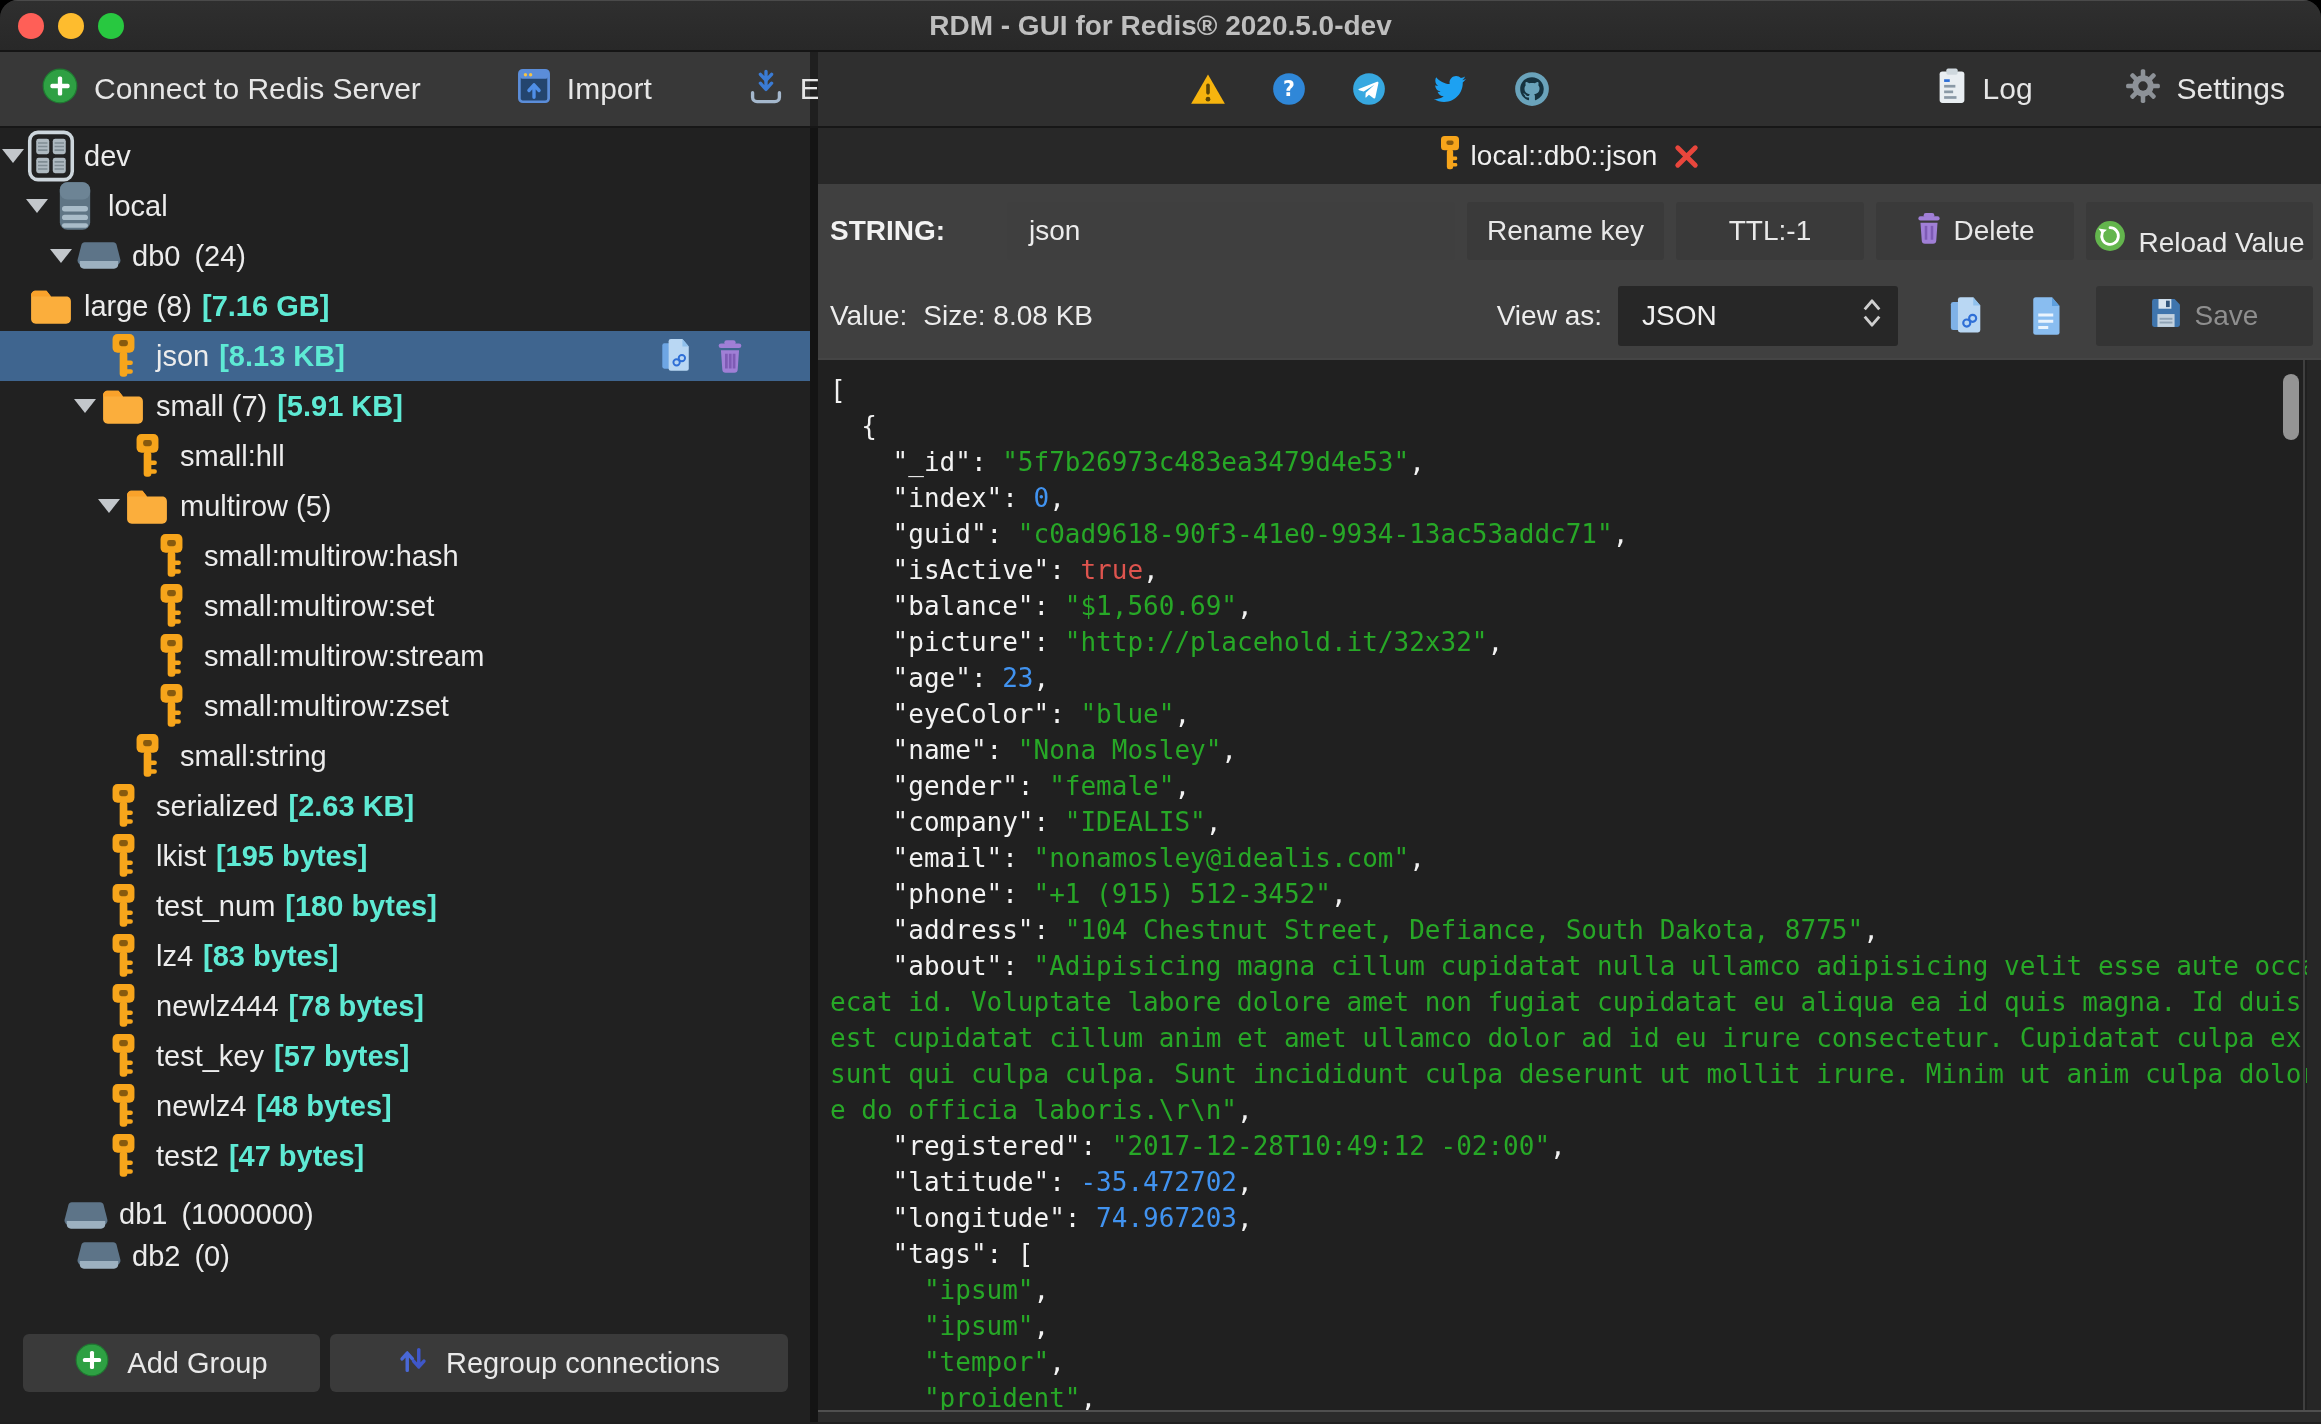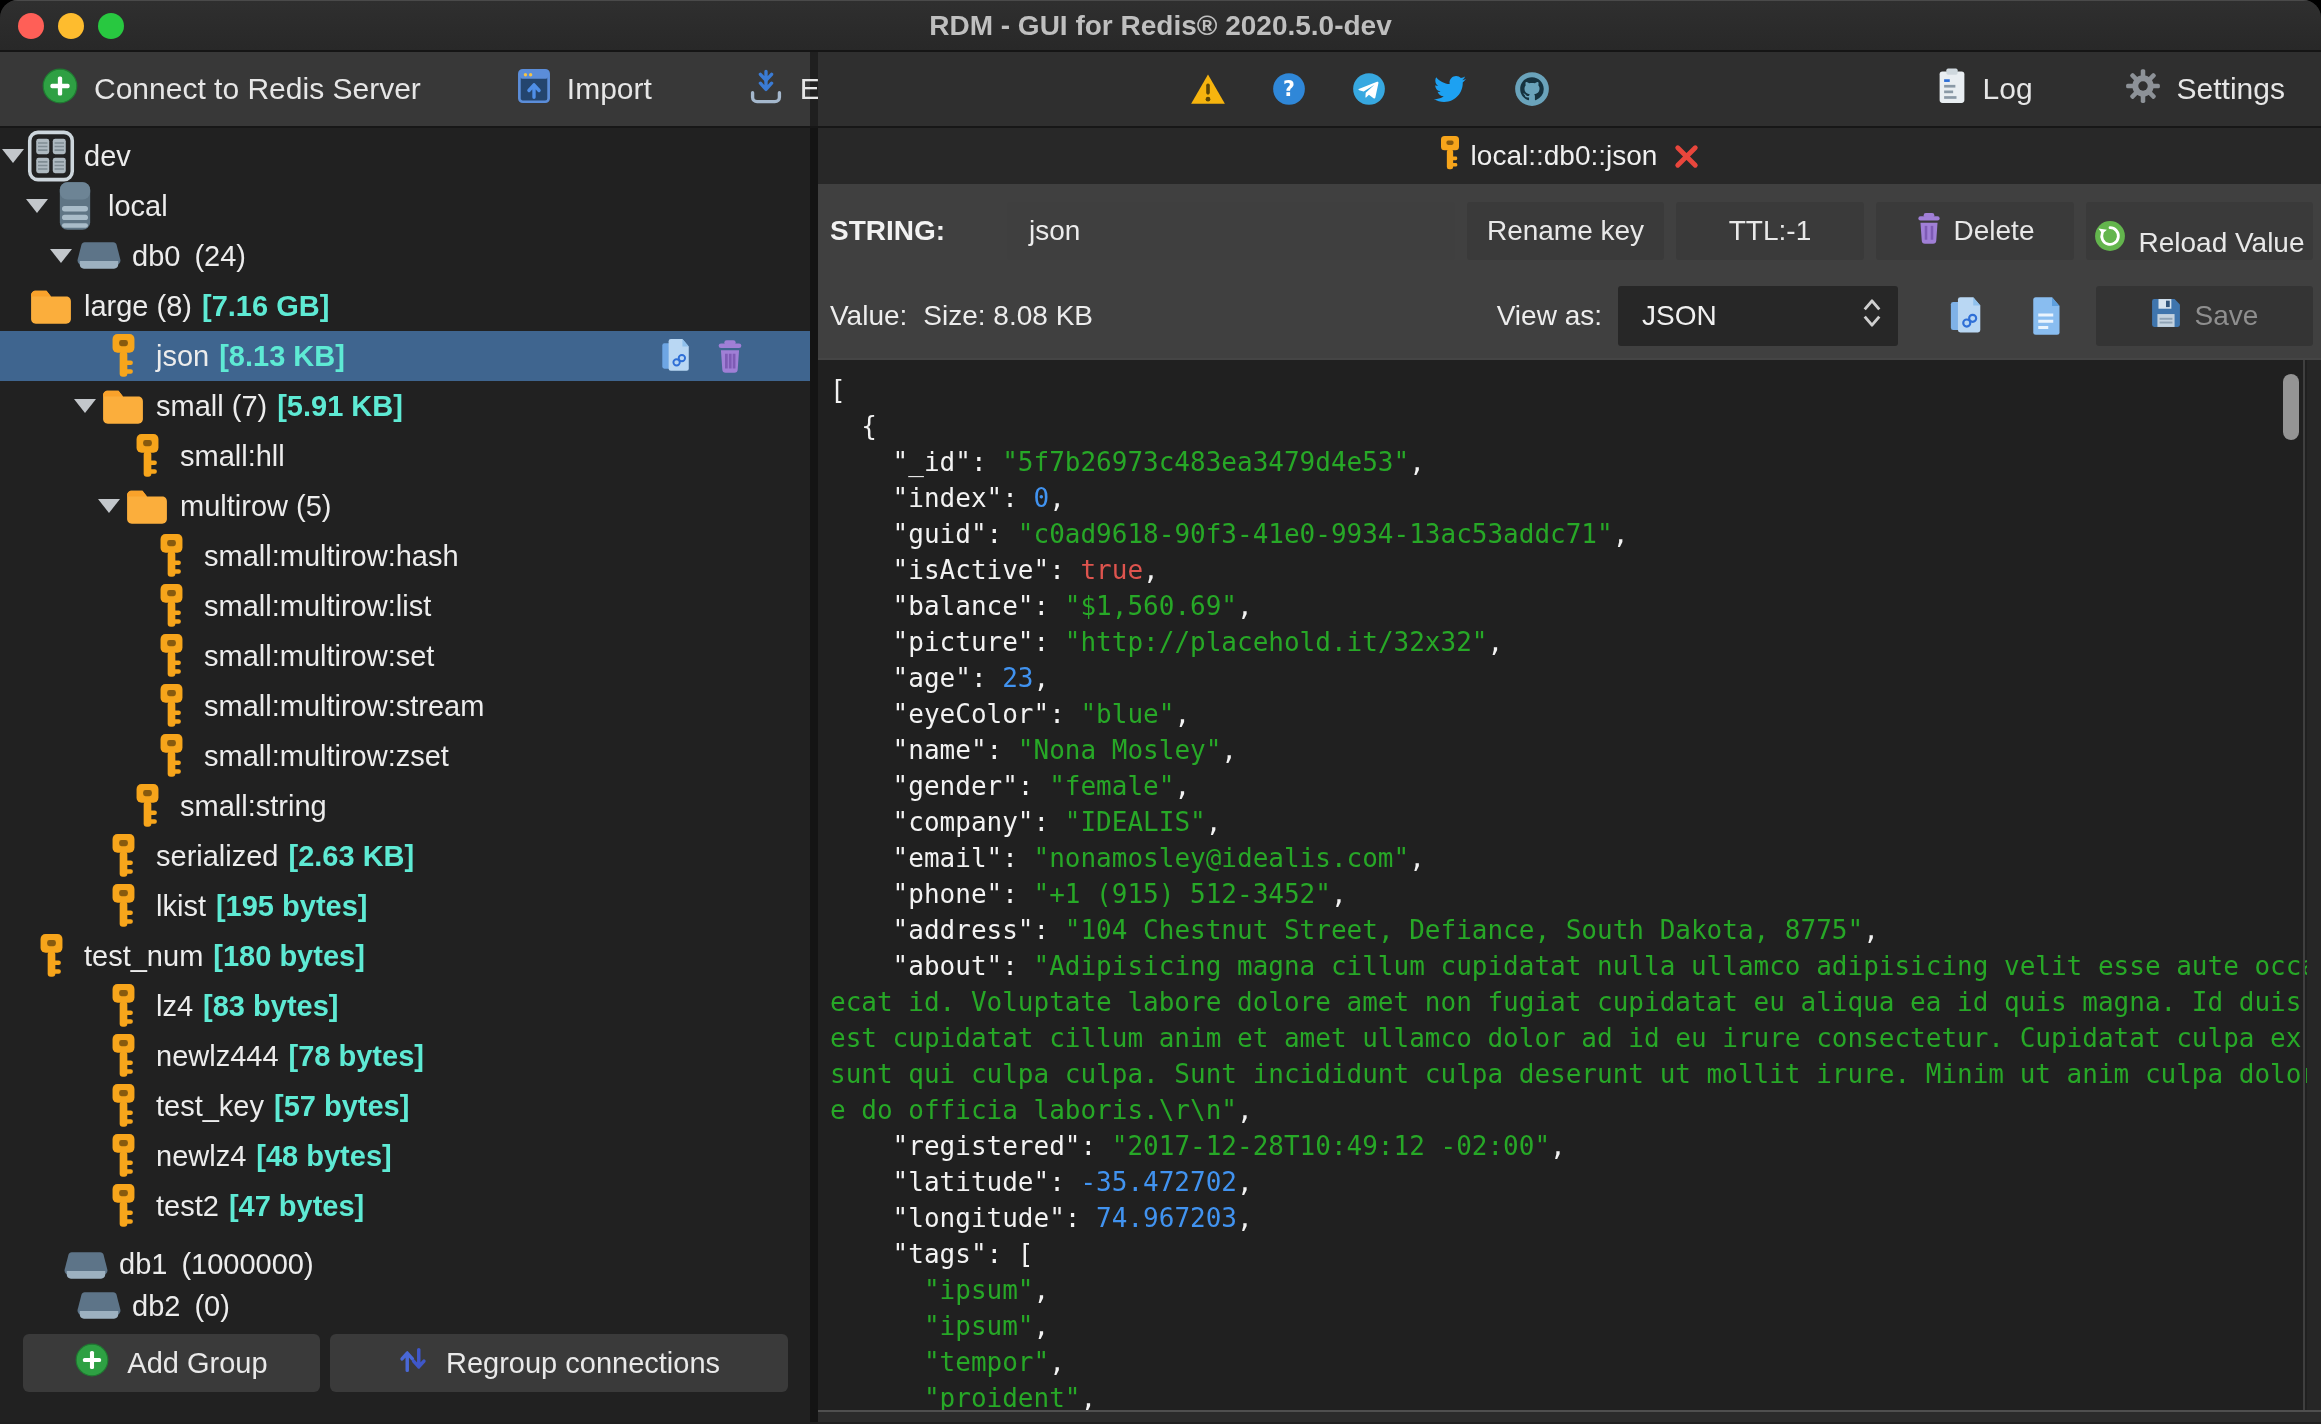--- a/index.html
+++ b/index.html
@@ -385,33 +385,20 @@
             <span class="arrow"></span>
             <span class="ticon">
               <svg viewBox="0 0 24 42" width="27" height="46">
                 <rect x="2" y="1" width="20" height="17" rx="4.5" fill="#f7a51b"></rect>
                 <rect x="8" y="6.5" width="8" height="5.5" rx="2.2" fill="rgba(0,0,0,0.45)"></rect>
                 <rect x="8.5" y="17" width="7" height="23" rx="2.8" fill="#f7a51b"></rect>
                 <rect x="13" y="25" width="7.5" height="4.2" rx="1.8" fill="#f7a51b"></rect>
                 <rect x="13" y="33" width="7.5" height="4.2" rx="1.8" fill="#f7a51b"></rect>
               </svg>
             </span>
-            <span class="tlabel">small:multirow:list</span>
-          </div>
-          <div class="trow" style="padding-left: 120px;">
-            <span class="arrow"></span>
-            <span class="ticon">
-              <svg viewBox="0 0 24 42" width="27" height="46">
-                <rect x="2" y="1" width="20" height="17" rx="4.5" fill="#f7a51b"></rect>
-                <rect x="8" y="6.5" width="8" height="5.5" rx="2.2" fill="rgba(0,0,0,0.45)"></rect>
-                <rect x="8.5" y="17" width="7" height="23" rx="2.8" fill="#f7a51b"></rect>
-                <rect x="13" y="25" width="7.5" height="4.2" rx="1.8" fill="#f7a51b"></rect>
-                <rect x="13" y="33" width="7.5" height="4.2" rx="1.8" fill="#f7a51b"></rect>
-              </svg>
-            </span>
             <span class="tlabel">small:multirow:set</span>
           </div>
           <div class="trow" style="padding-left: 120px;">
             <span class="arrow"></span>
             <span class="ticon">
               <svg viewBox="0 0 24 42" width="27" height="46">
                 <rect x="2" y="1" width="20" height="17" rx="4.5" fill="#f7a51b"></rect>
                 <rect x="8" y="6.5" width="8" height="5.5" rx="2.2" fill="rgba(0,0,0,0.45)"></rect>
                 <rect x="8.5" y="17" width="7" height="23" rx="2.8" fill="#f7a51b"></rect>
                 <rect x="13" y="25" width="7.5" height="4.2" rx="1.8" fill="#f7a51b"></rect>
@@ -467,21 +454,21 @@
                 <rect x="2" y="1" width="20" height="17" rx="4.5" fill="#f7a51b"></rect>
                 <rect x="8" y="6.5" width="8" height="5.5" rx="2.2" fill="rgba(0,0,0,0.45)"></rect>
                 <rect x="8.5" y="17" width="7" height="23" rx="2.8" fill="#f7a51b"></rect>
                 <rect x="13" y="25" width="7.5" height="4.2" rx="1.8" fill="#f7a51b"></rect>
                 <rect x="13" y="33" width="7.5" height="4.2" rx="1.8" fill="#f7a51b"></rect>
               </svg>
             </span>
             <span class="tlabel">lkist</span>
             <span class="tsize">[195 bytes]</span>
           </div>
-          <div class="trow" style="">
+          <div class="trow" style="padding-left: 72px;">
             <span class="arrow"></span>
             <span class="ticon">
               <svg viewBox="0 0 24 42" width="27" height="46">
                 <rect x="2" y="1" width="20" height="17" rx="4.5" fill="#f7a51b"></rect>
                 <rect x="8" y="6.5" width="8" height="5.5" rx="2.2" fill="rgba(0,0,0,0.45)"></rect>
                 <rect x="8.5" y="17" width="7" height="23" rx="2.8" fill="#f7a51b"></rect>
                 <rect x="13" y="25" width="7.5" height="4.2" rx="1.8" fill="#f7a51b"></rect>
                 <rect x="13" y="33" width="7.5" height="4.2" rx="1.8" fill="#f7a51b"></rect>
               </svg>
             </span>

